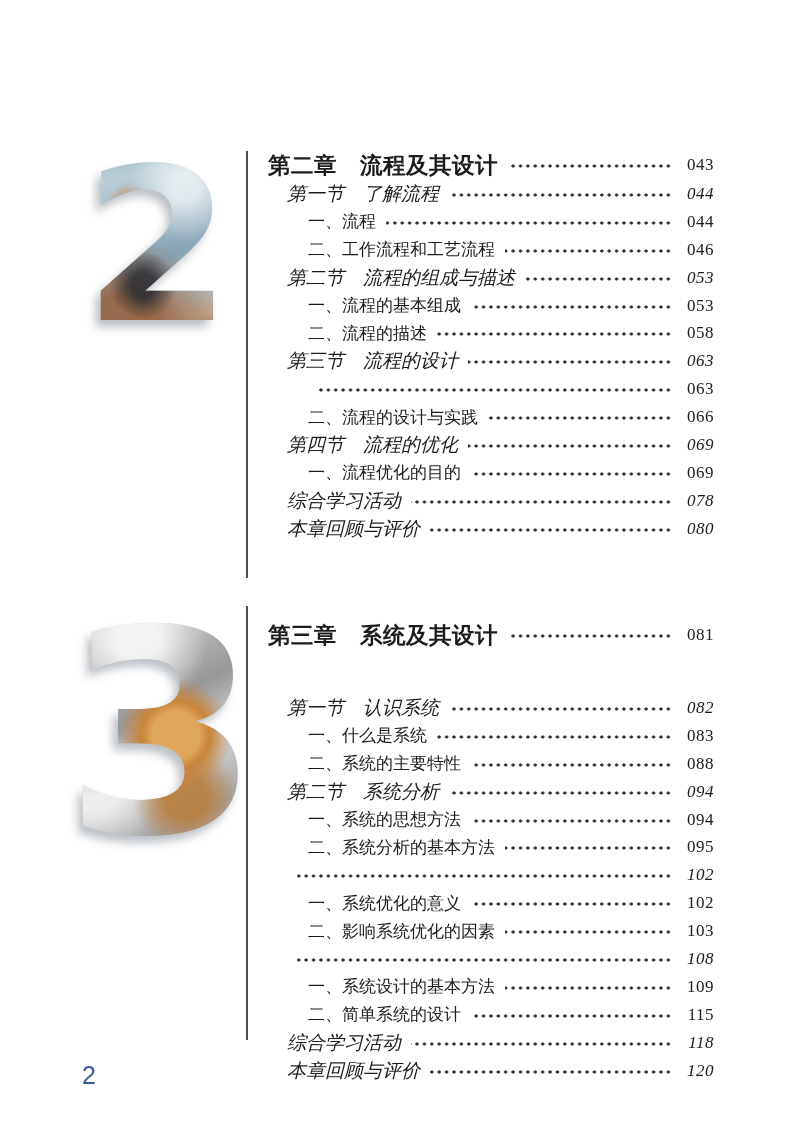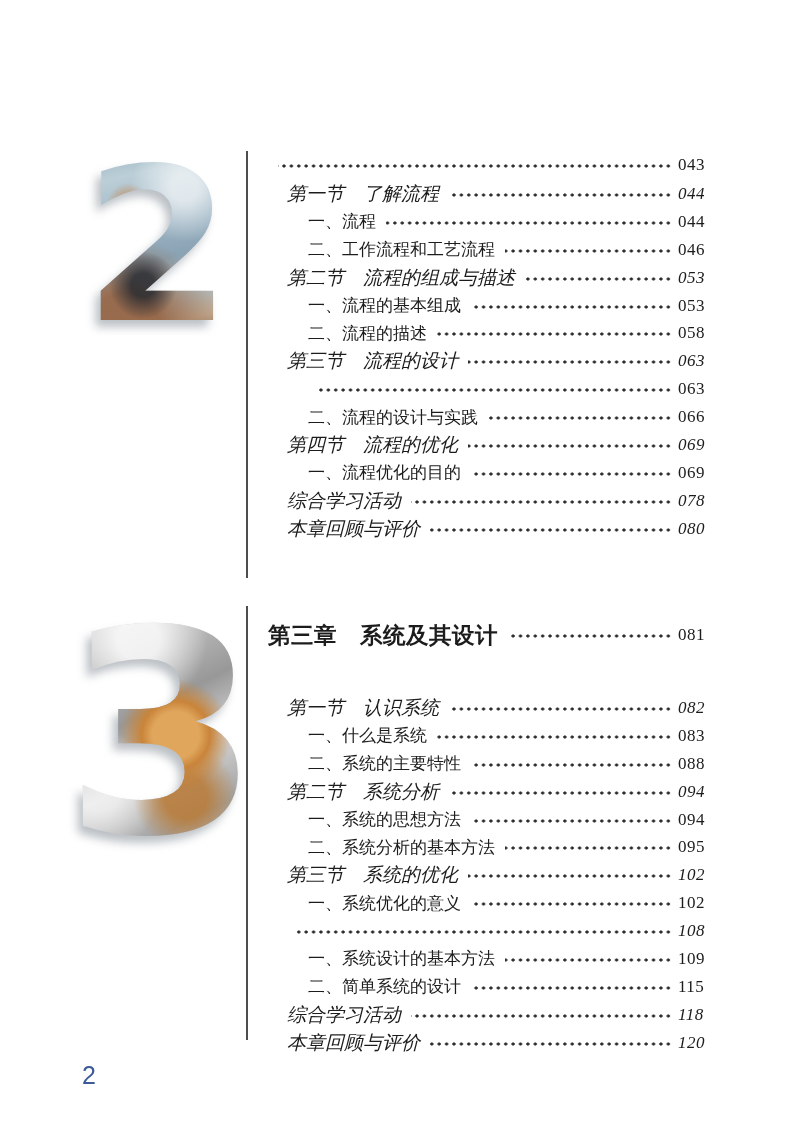--- a/index.html
+++ b/index.html
@@ -56,41 +56,42 @@
   .row.sub     { font-size:17px; padding-left:40px; }
 
   .label { white-space:nowrap; }
   .leader {
     flex:1; height:8px; margin:2px 6px 0 10px; align-self:center;
     background-image:radial-gradient(circle,#2b2b2b 1.35px,rgba(0,0,0,0) 1.8px);
     background-size:7.4px 8px; background-repeat:repeat-x; background-position:right center;
     min-width:20px;
   }
   .pagenum {
-    width:36px; font-size:17px; font-weight:400;
+    width:36px; text-align:right; font-size:17px; font-weight:400;
     font-family:"Liberation Serif","DejaVu Serif",serif; letter-spacing:.5px;
   }
   .row.chapter .pagenum { font-weight:400; }
 
   
   .folio {
     position:absolute; left:82px; top:1061px; font-size:25px; color:#3d5a98;
     font-family:"Liberation Sans","DejaVu Sans",sans-serif;
   }
 </style>
 </head>
 <body>
 
 <div class="page">
 
   <div class="numeral numeral-2">2</div>
   <div class="vrule vrule-1"></div>
 
   <div class="toc-entries toc-entries-1">
     <div class="row chapter">
+      <span class="label">第二章　流程及其设计</span>
       <span class="leader"></span>
       <span class="pagenum">043</span>
     </div>
     <div>
   <div class="row section">
     <span class="label">第一节　了解流程</span>
     <span class="leader"></span>
     <span class="pagenum">044</span>
   </div>
 
@@ -208,31 +209,35 @@
     <span class="pagenum">094</span>
   </div>
 
   <div class="row sub">
     <span class="label">二、系统分析的基本方法</span>
     <span class="leader"></span>
     <span class="pagenum">095</span>
   </div>
 
   <div class="row section">
-    <span class="label">第三节　系统的优化</span>
     <span class="leader"></span>
     <span class="pagenum">102</span>
   </div>
 
   <div class="row sub">
     <span class="label">一、系统优化的意义</span>
     <span class="leader"></span>
     <span class="pagenum">102</span>
   </div>
 
+  <div class="row sub">
+    <span class="label">二、影响系统优化的因素</span>
+    <span class="leader"></span>
+    <span class="pagenum">103</span>
+  </div>
 
   <div class="row section">
     <span class="leader"></span>
     <span class="pagenum">108</span>
   </div>
 
   <div class="row sub">
     <span class="label">一、系统设计的基本方法</span>
     <span class="leader"></span>
     <span class="pagenum">109</span>

